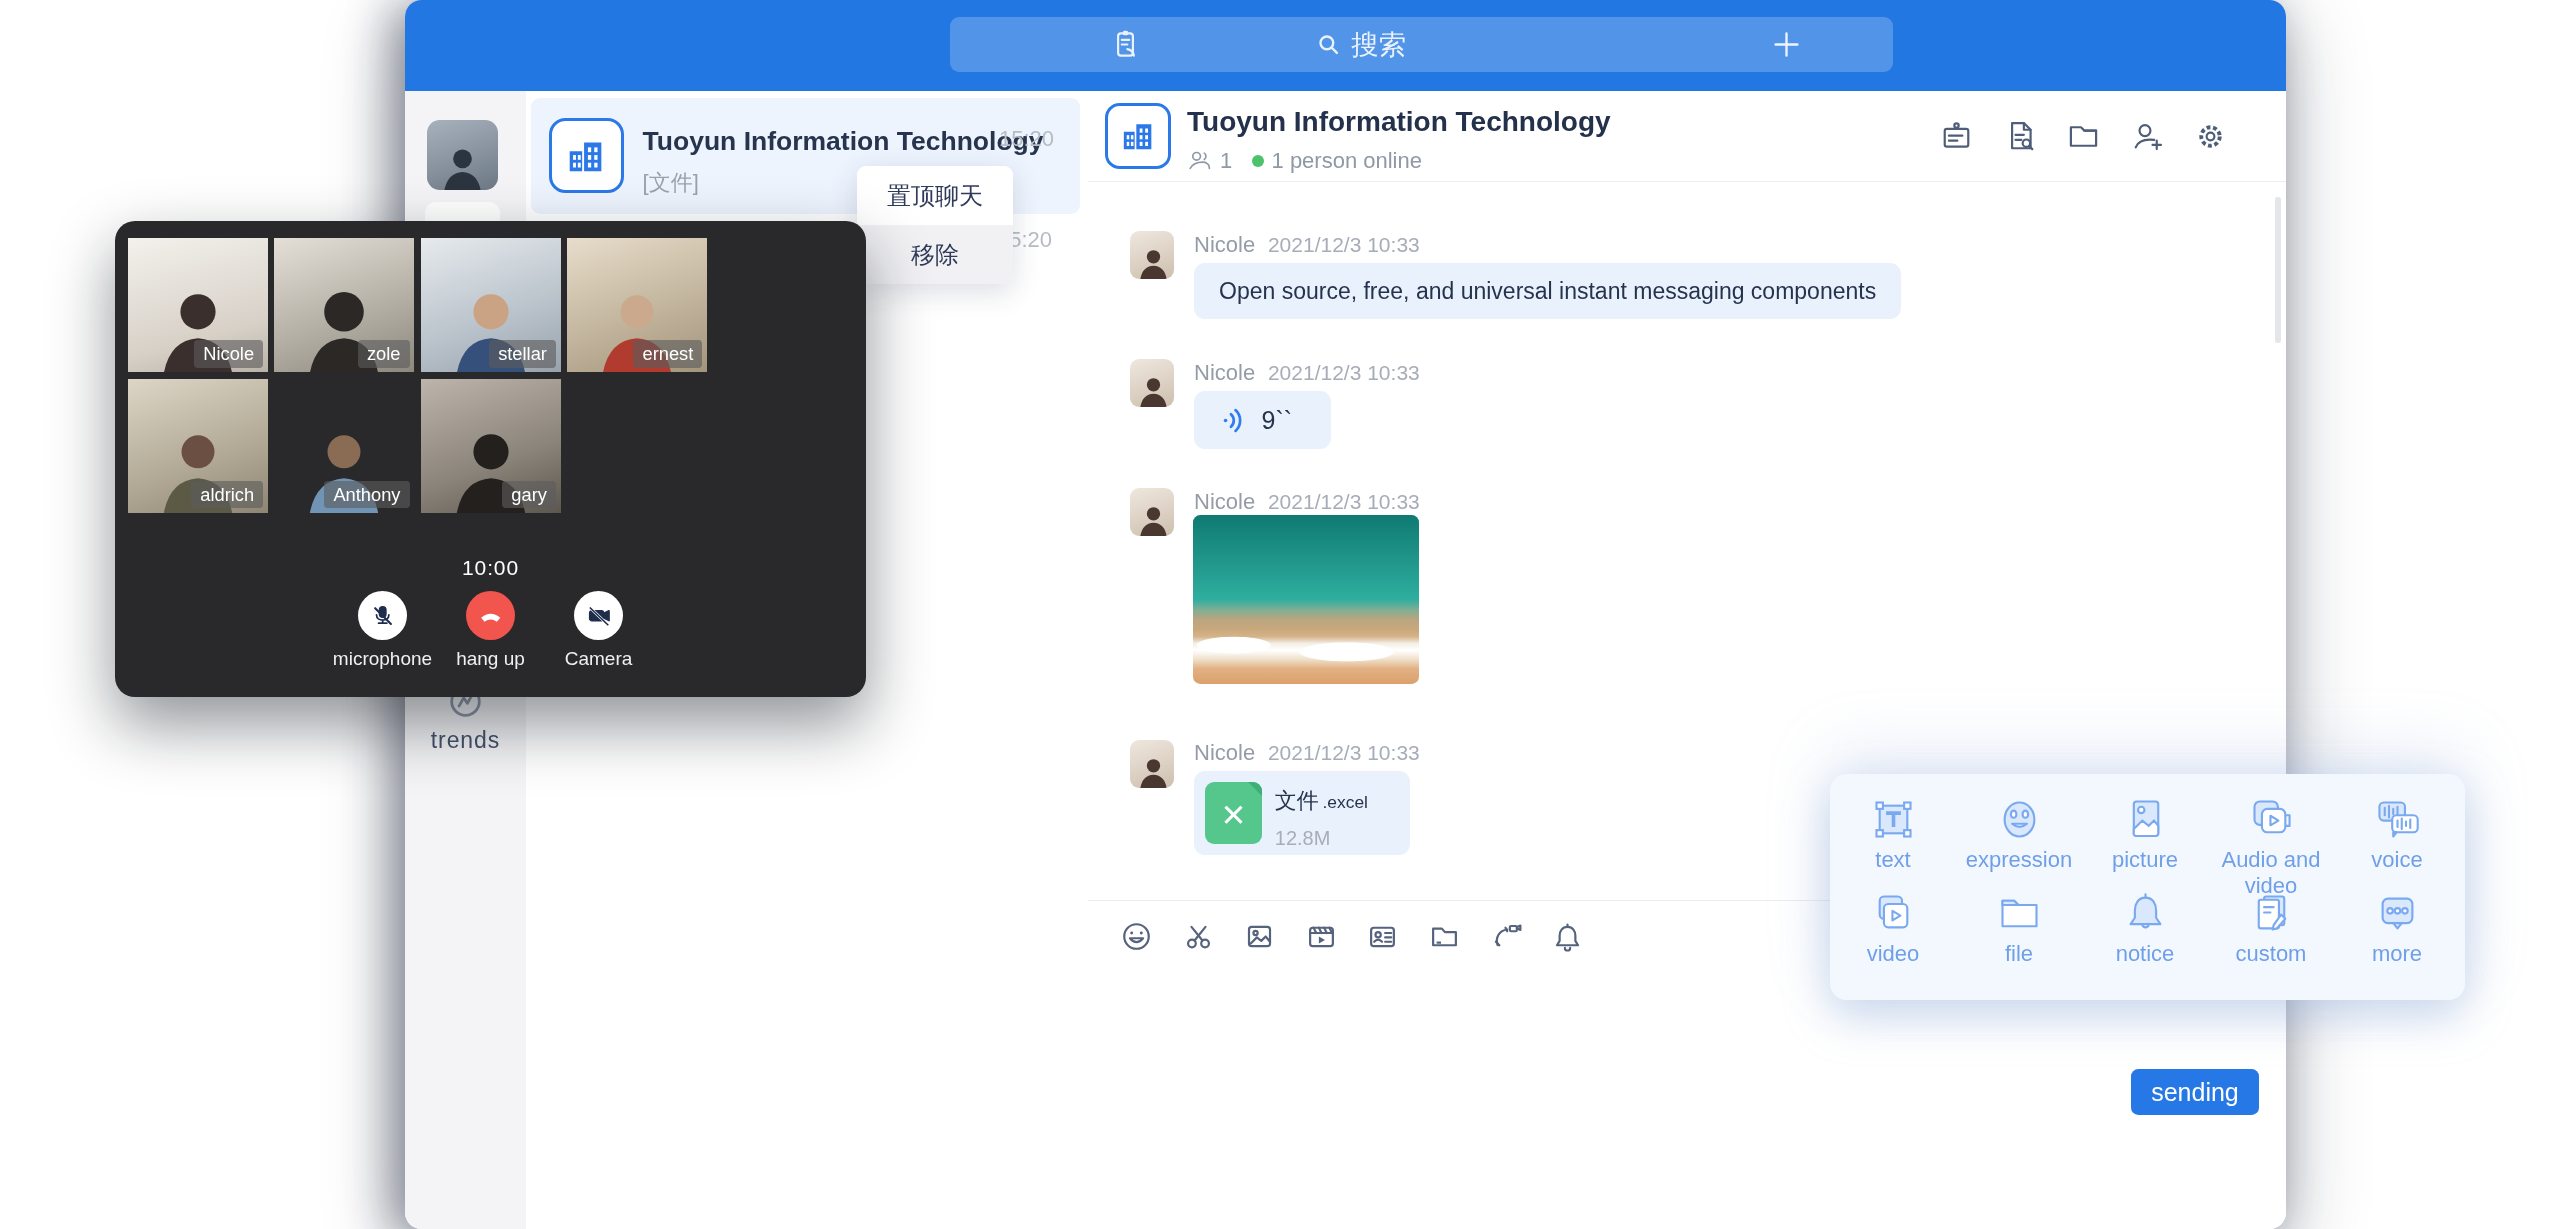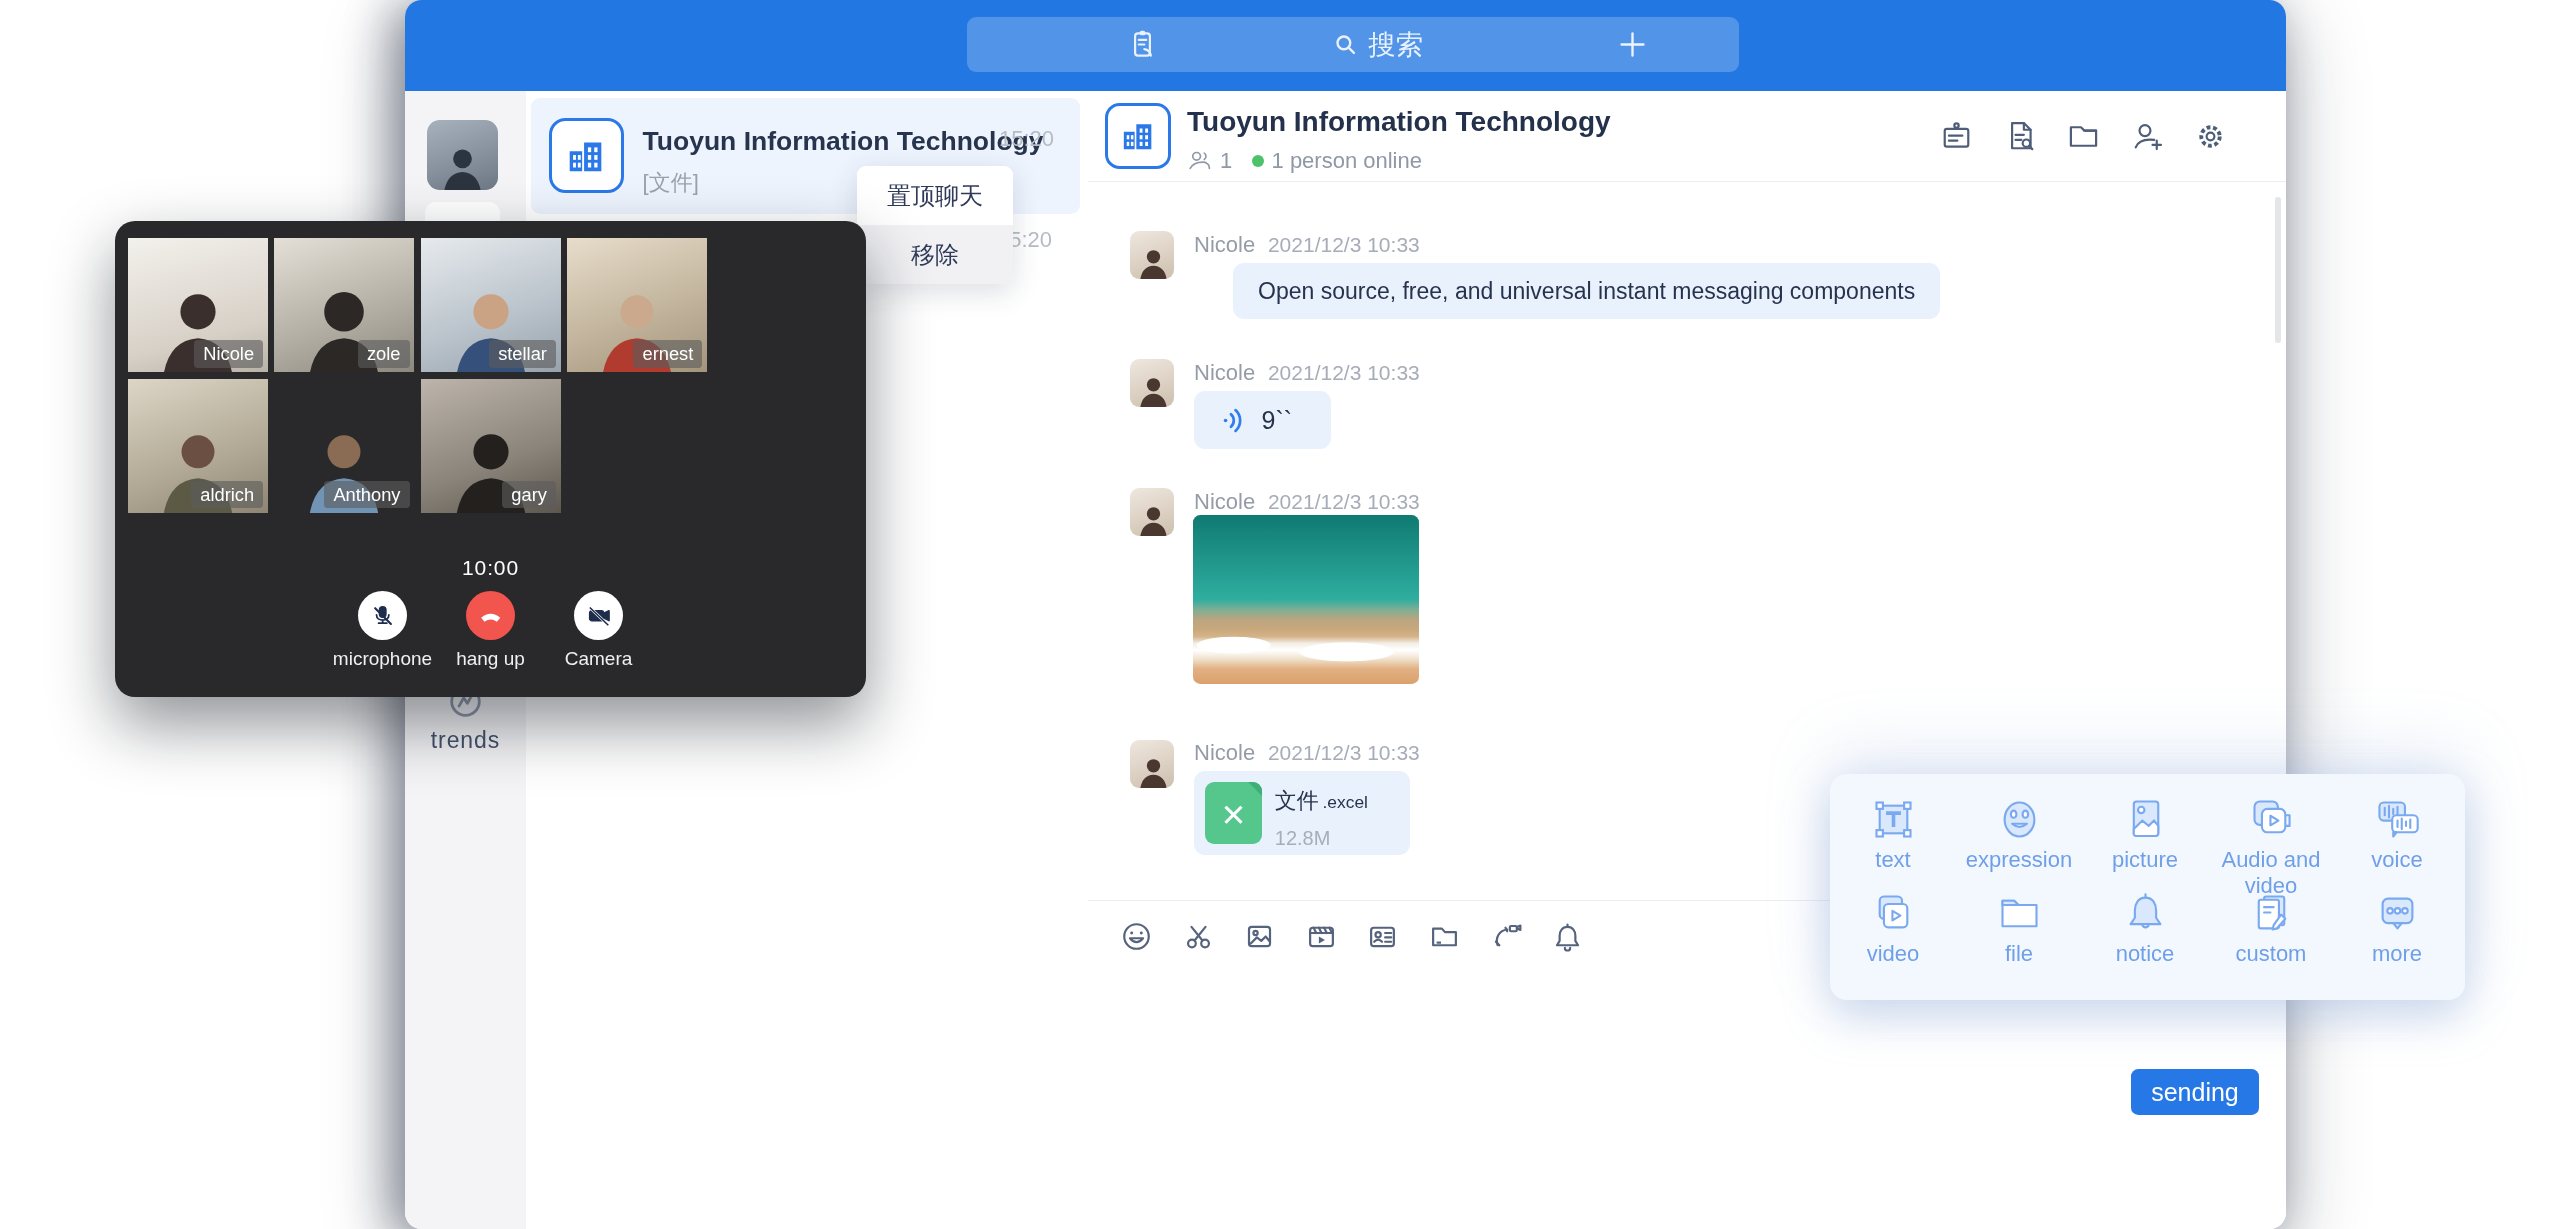--- a/index.html
+++ b/index.html
@@ -6,21 +6,21 @@
   html,body { width:2576px; height:1229px; background:#ffffff;
     font-family:"Liberation Sans","DejaVu Sans",sans-serif; }
   .stage { position:relative; width:2576px; height:1229px; overflow:hidden; background:#fff; }
 
   
   .window { position:absolute; left:405px; top:0; width:1881px; height:1229px;
     background:#fff; border-radius:16.5px; overflow:hidden;
     box-shadow:-12.8px 5.5px 46px rgba(15,25,45,.42), 0 22px 82px rgba(15,25,45,.30); }
 
   .header-bar { position:absolute; left:0; top:0; width:1881px; height:91px; background:#2277e2; }
-  .search-pill { position:absolute; left:562px; top:17.4px; width:772px; height:55px;
+  .search-pill { position:absolute; left:545px; top:17.4px; width:943px; height:55px;
     background:rgba(255,255,255,.22); border-radius:9.1px; display:flex; align-items:center; }
   .pill-left { position:absolute; left:157px; top:9.1px; }
   .pill-center { position:absolute; left:0; width:821px; top:0; height:55px;
     display:flex; align-items:center; justify-content:center; gap:9.1px;
     color:#e9f1fd; font-size:27.4px; }
   .pill-plus { position:absolute; right:91px; top:12px; }
 
   
   .sidebar { position:absolute; left:0; top:91px; bottom:0; width:121px; background:#f4f4f6; }
   .side-avatar { position:absolute; left:22px; top:29px; width:71px; height:70px; border-radius:12.8px;
@@ -67,21 +67,21 @@
     border-radius:2.7px; background:#e4e6ea; }
 
   
   .avatar { width:44px; height:48px; border-radius:9.1px; overflow:hidden;
     background:linear-gradient(160deg,#efe7de,#cdbfae); position:absolute; }
   .avatar svg { position:absolute; bottom:-2.7px; left:4.6px; }
   .msg-meta { position:absolute; font-size:21px; color:#a6adb8; }
   .msg-meta b { font-weight:400; color:#959ca8; font-size:22px; margin-right:12.8px; }
   .bubble { position:absolute; background:#e9f1fd; border-radius:11px; display:inline-flex;
     align-items:center; color:#26334d; }
-  .bubble-text { height:56px; padding:0 25px; font-size:23px;margin-left:39px; }
+  .bubble-text { height:56px; padding:0 25px; font-size:23px; }
   .bubble-voice { width:137px; height:58px; padding-left:25.6px; gap:14.6px; font-size:25px; }
   .msg-image { position:absolute; width:226px; height:169px; border-radius:7.3px;
     background:
       radial-gradient(64px 14.6px at 18% 77%, #ffffff 55%, rgba(255,255,255,0) 60%),
       radial-gradient(82px 16.5px at 68% 81%, #ffffff 55%, rgba(255,255,255,0) 60%),
       linear-gradient(180deg,#0f7a72 0%,#1b8d83 18%,#27a195 38%,#2fae9f 50%,
         #7fae93 56%,#bba57f 62%,#c9a87c 68%,#d6b48a 72%,#f3efe6 76%,#ffffff 80%,
         #f0e3cf 85%,#e2b183 91%,#dba06b 100%); }
   .bubble-file { width:216px; height:84px; padding:11px; align-items:flex-start; }
   .file-badge { position:relative; width:57px; height:62px; border-radius:9.1px; background:#55c78d;

